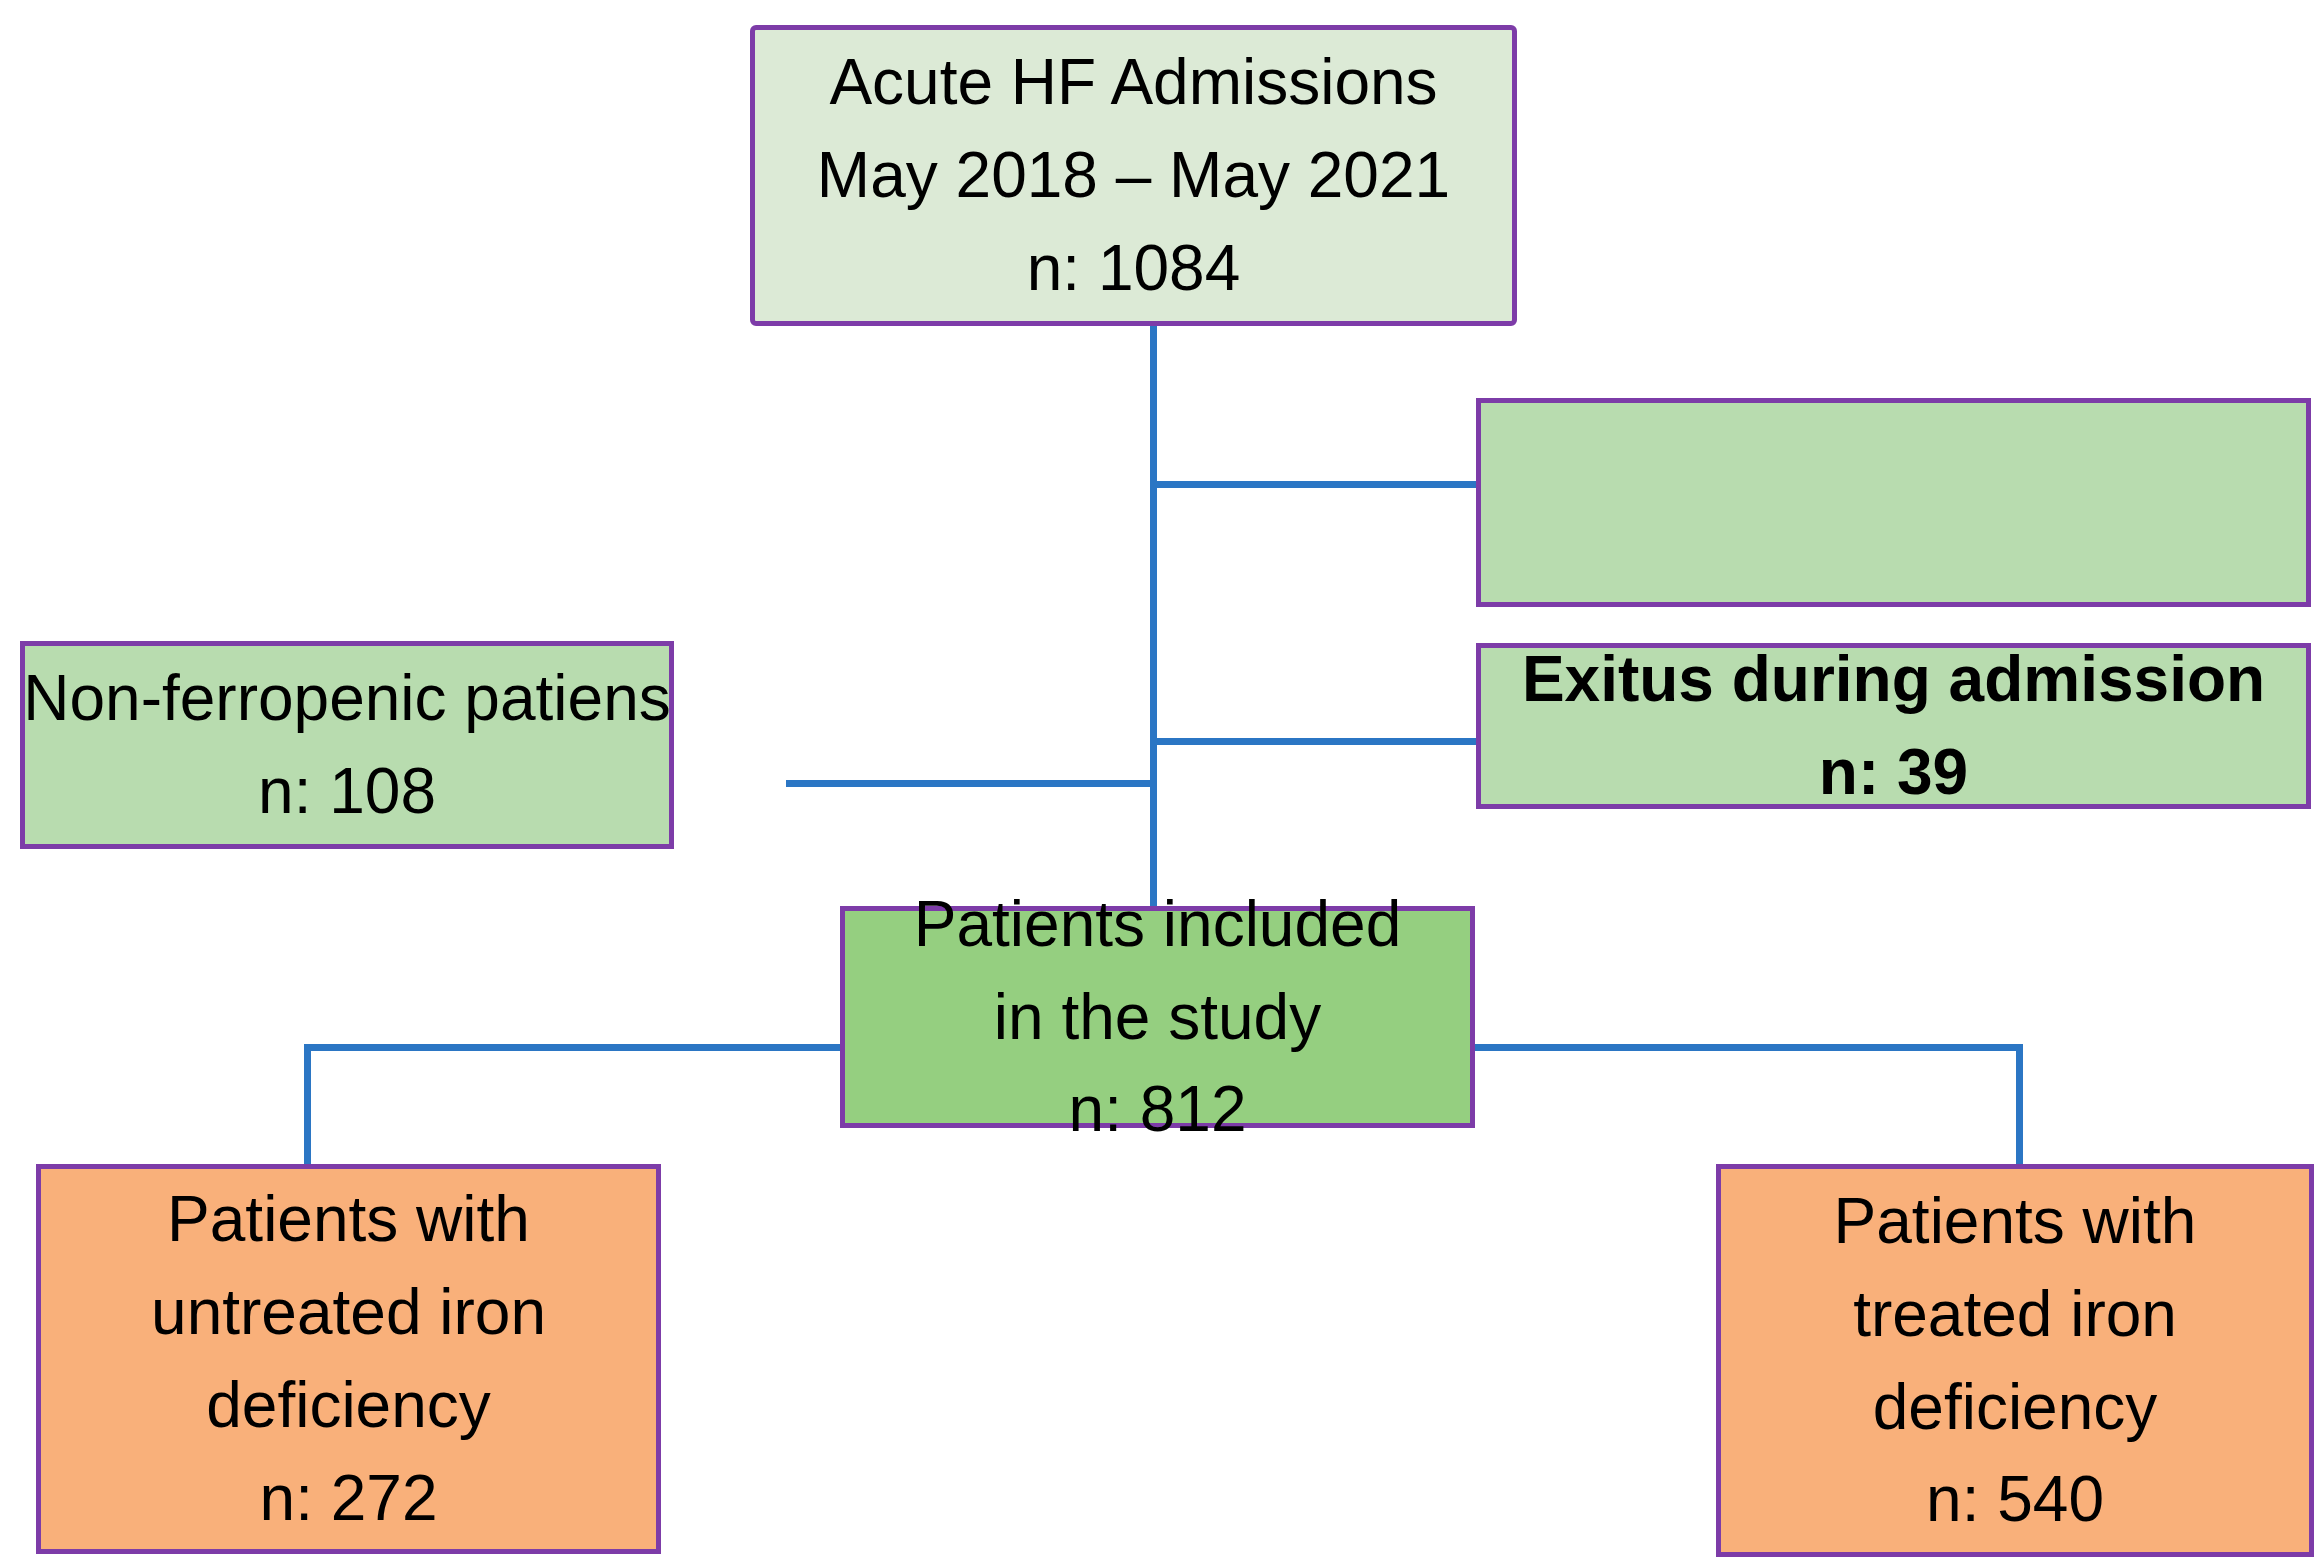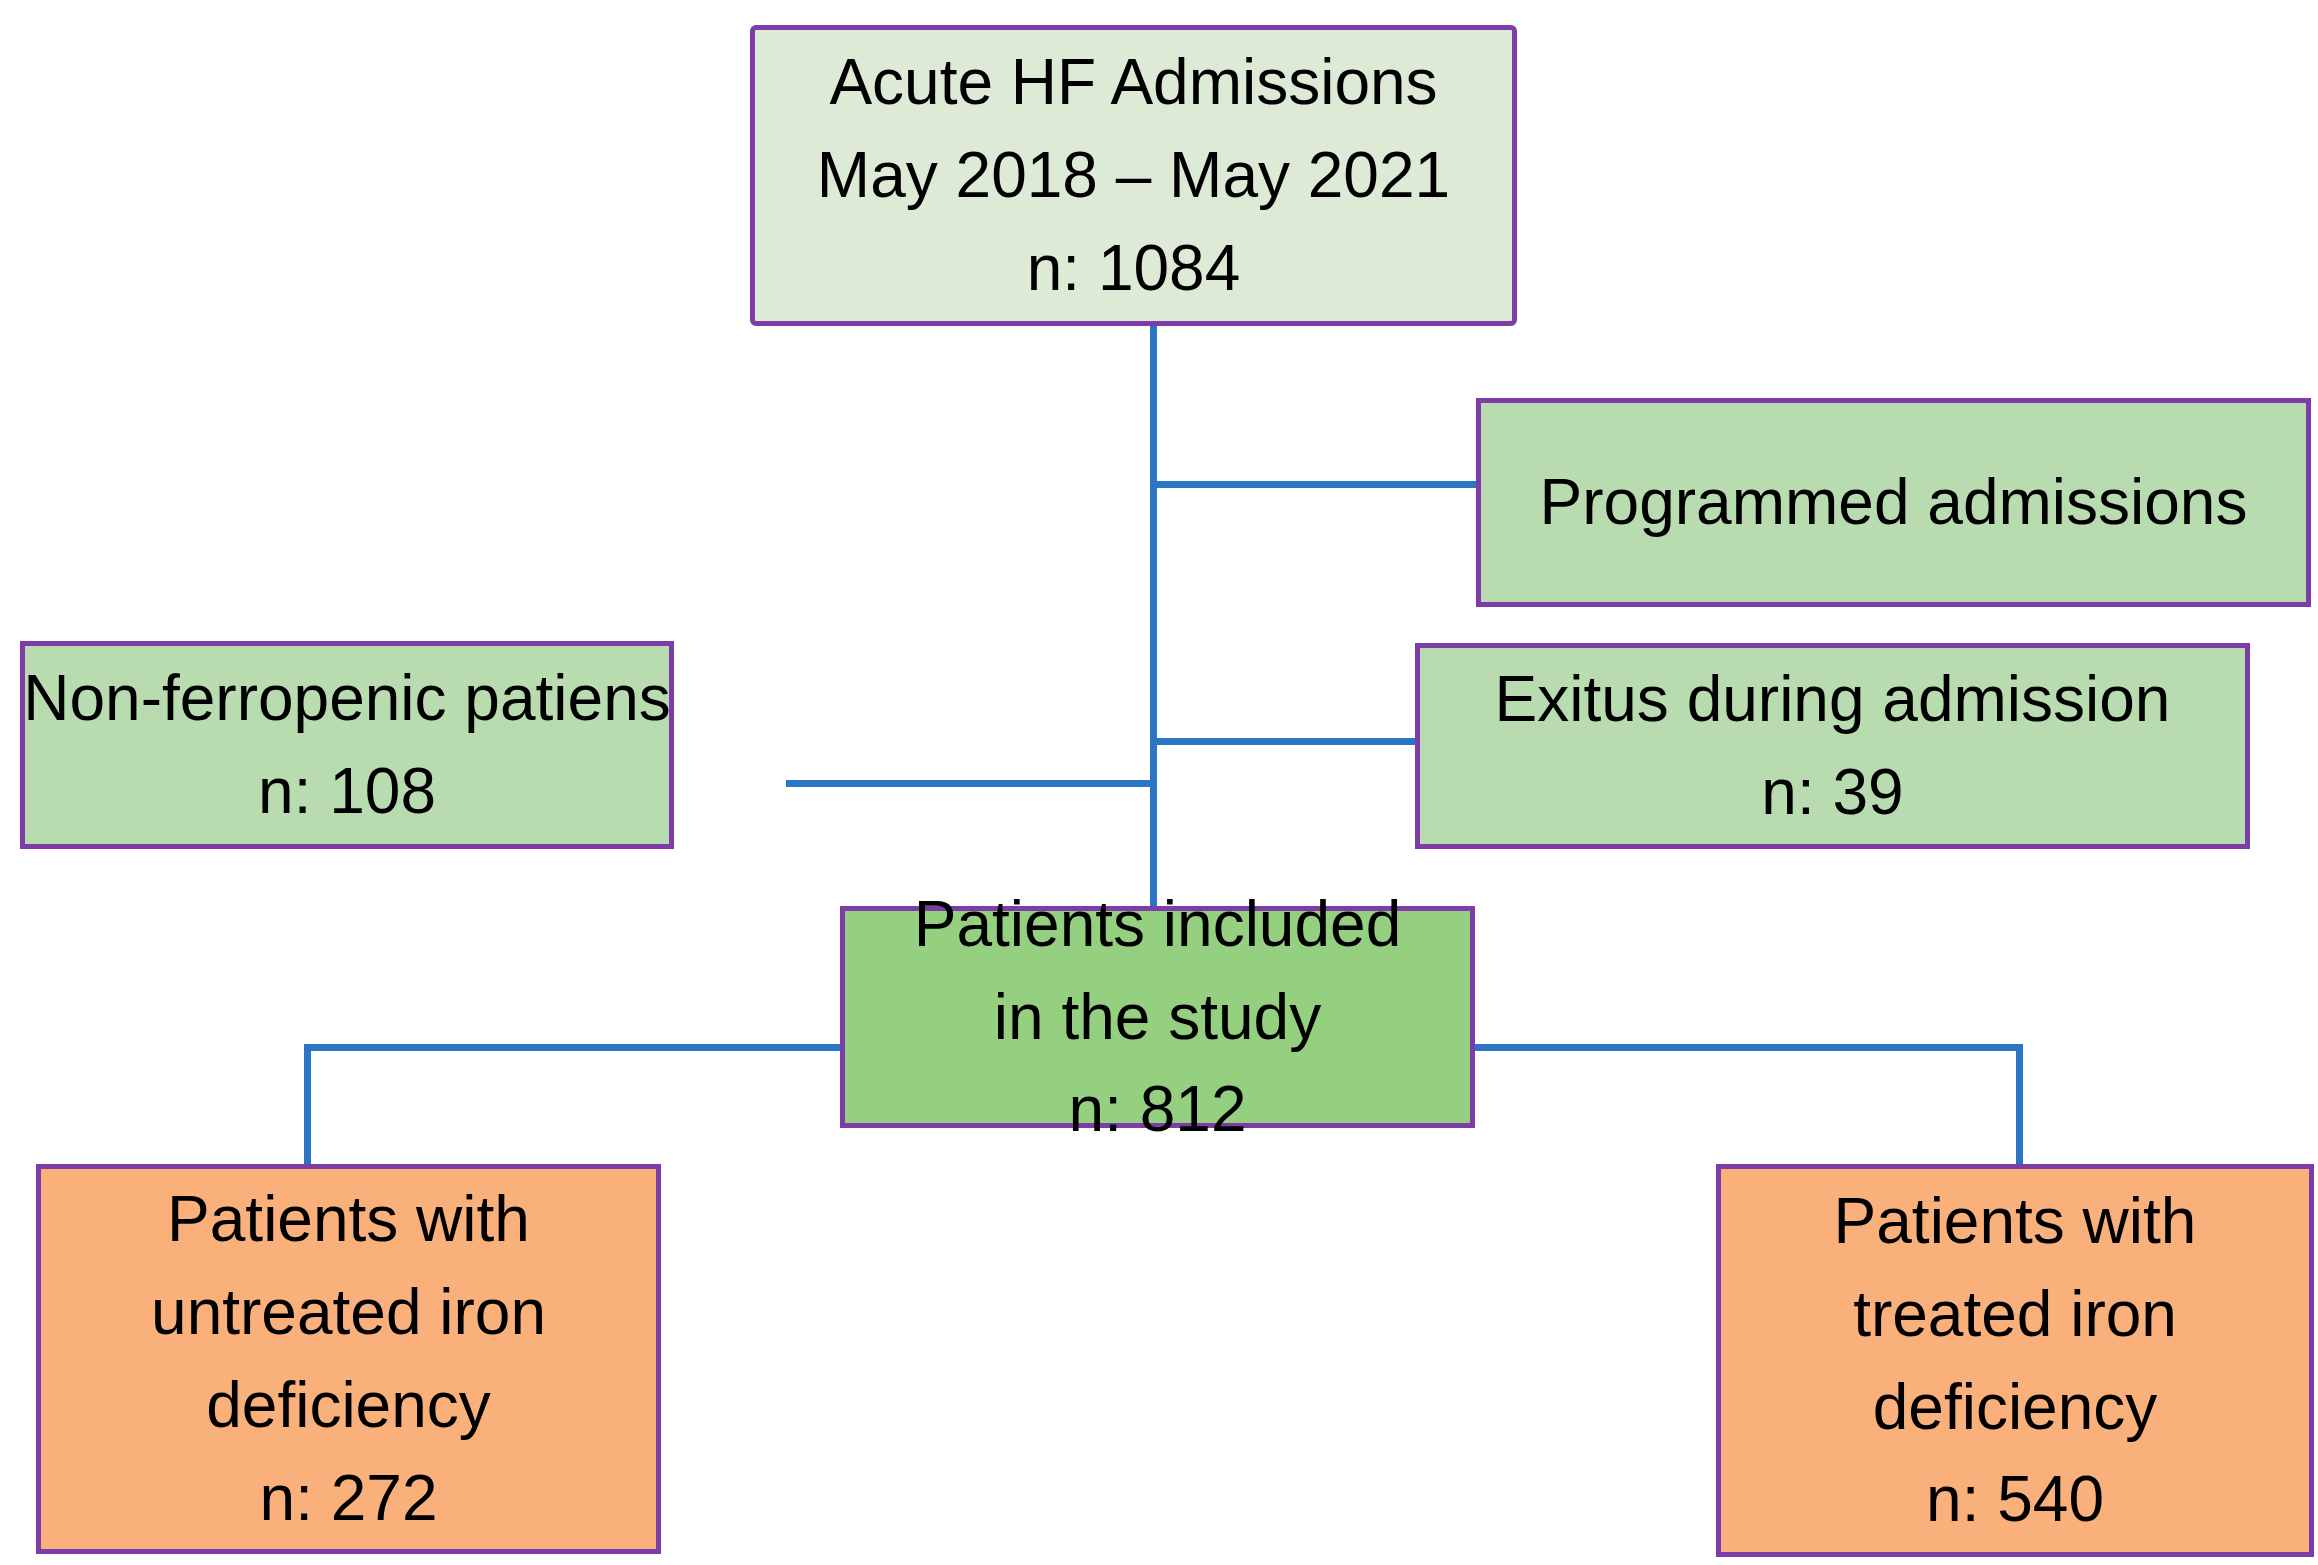--- a/index.html
+++ b/index.html
@@ -54,29 +54,28 @@
   <div class="line" style="left:1474px; top:1044px; width:549px; height:7.2px;"></div>
   <div class="line" style="left:2016px; top:1044px; width:7.2px;  height:125px;"></div>
 
   <div class="box fill-light" style="left:750px; top:25px; width:767px; height:301px;border-radius:6px;">
     <div class="ln">Acute HF Admissions</div>
     <div class="ln">May 2018 – May 2021</div>
     <div class="ln">n: 1084</div>
   </div>
 
   <div class="box fill-green" style="left:1476px; top:398px; width:835px; height:209px;">
-    <div class="ln">Programmed admissions</div>
   </div>
 
   <div class="box fill-green" style="left:20px; top:641px; width:654px; height:208px;">
     <div class="ln">Non-ferropenic patiens</div>
     <div class="ln">n: 108</div>
   </div>
 
-  <div class="box fill-green" style="left:1415px; top:643px; width:835px; height:206px;">
+  <div class="box fill-green" style="left:1476px; top:643px; width:835px; height:166px;font-weight:bold;">
     <div class="ln">Exitus during admission</div>
     <div class="ln">n: 39</div>
   </div>
 
   <div class="box fill-dark" style="left:840px; top:906px; width:635px; height:222px;">
     <div class="ln">Patients included</div>
     <div class="ln">in the study</div>
     <div class="ln">n: 812</div>
   </div>
 

